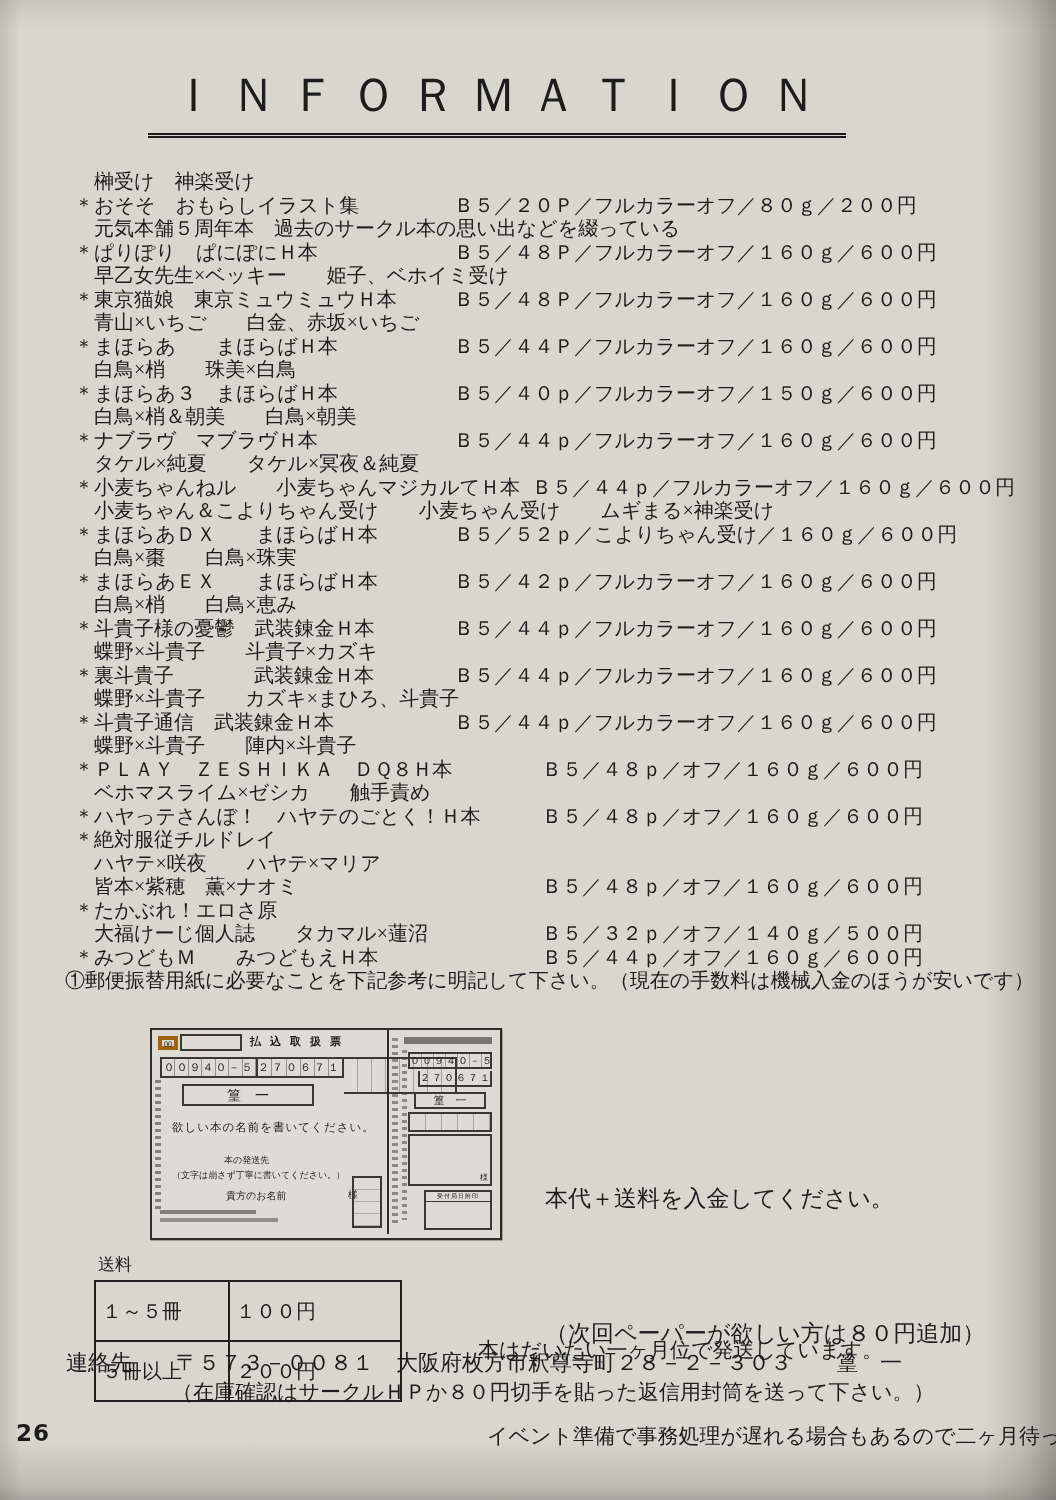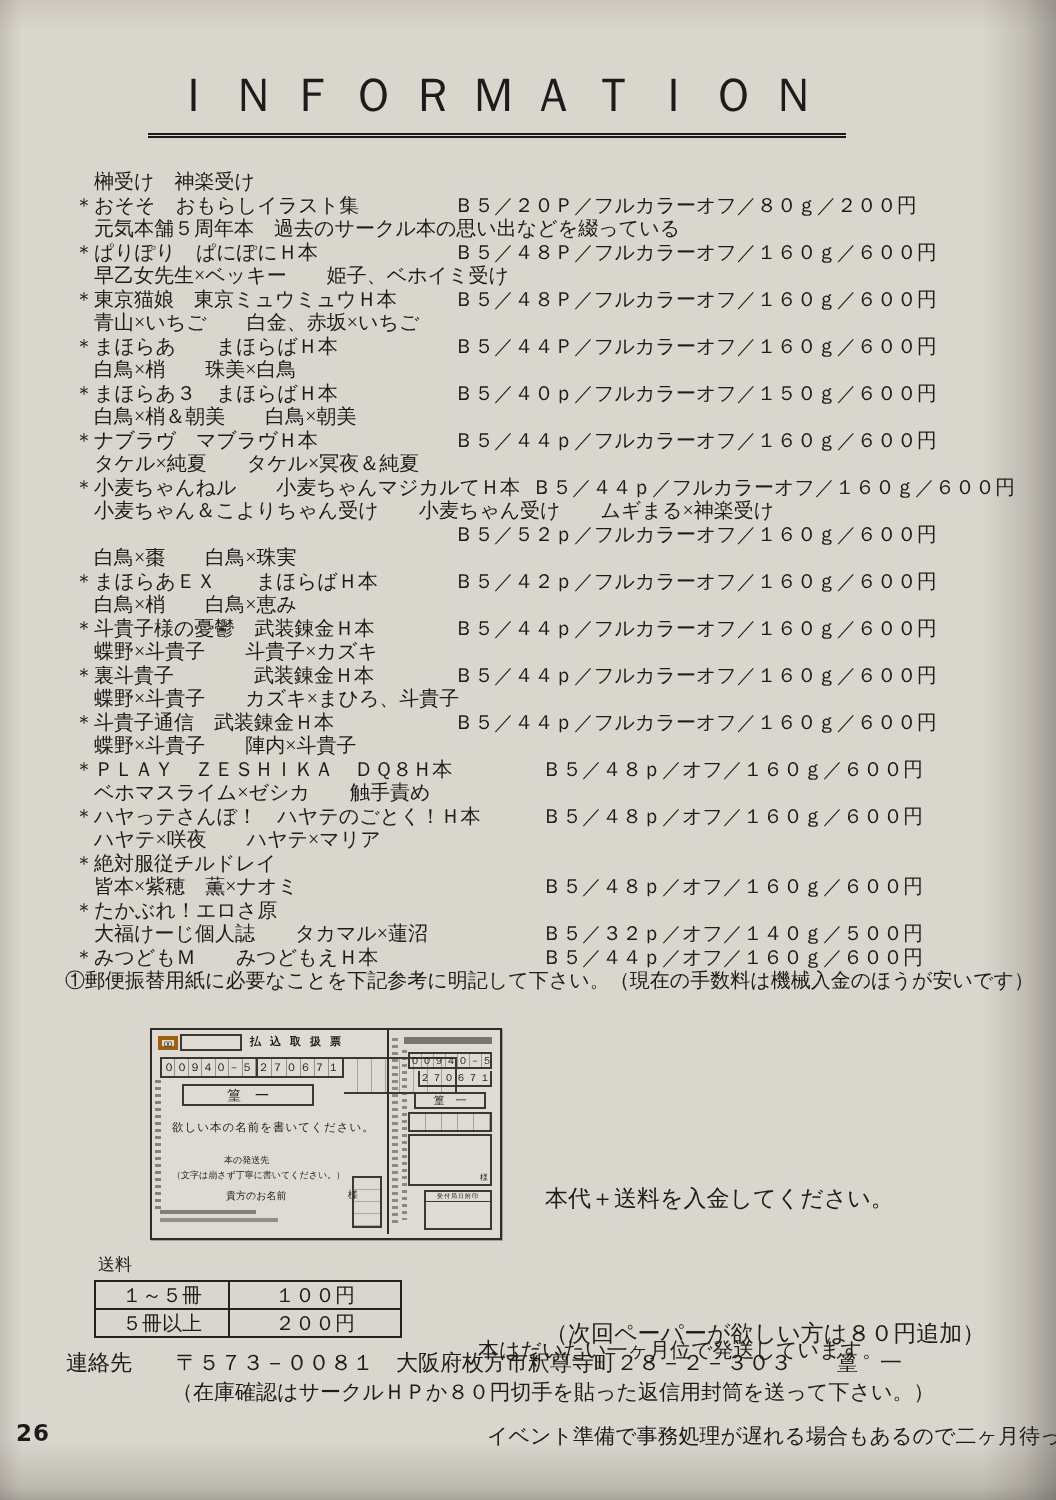--- a/index.html
+++ b/index.html
@@ -73,21 +73,21 @@
     background:repeating-linear-gradient(180deg, rgba(58,56,50,.5) 0 3px, rgba(0,0,0,0) 3px 7px);}
   .s-stamp{left:272px;top:160px;width:68px;height:40px;border:2px solid #3a3832;}
   .s-stamp-label{left:0;top:0;width:100%;height:10px;border-bottom:1px solid #3a3832;font-size:6px;line-height:9px;text-align:center;letter-spacing:1px;white-space:pre;}
   
   .pay-note{position:absolute;left:545px;top:1086px;font-size:23px;line-height:45px;white-space:pre;}
   
   .ship-label{position:absolute;left:98px;top:1253px;font-size:17px;}
   .ship-table{position:absolute;left:94px;top:1280px;border-collapse:collapse;}
   .ship-table td{
     border:2px solid #22211e;font-size:20px;line-height:22px;height:26px;
-    text-align:center;white-space:pre;padding:0 6px;
+    white-space:pre;padding:16px 6px;
   }
   .ship-table td.c1{width:120px;}
   .ship-table td.c2{width:158px;}
   .ship-notes{position:absolute;left:478px;top:1279px;font-size:21px;line-height:28.5px;white-space:pre;}
   .ship-notes .n2{padding-left:9px;}
   
   .contact1{position:absolute;left:66px;top:1348px;font-size:22px;white-space:pre;}
   .contact2{position:absolute;left:172px;top:1378px;font-size:21px;white-space:pre;}
   
   .pagenum{position:absolute;left:0;right:58px;top:1420px;
@@ -112,35 +112,35 @@
       <div class="line main"><span>＊東京猫娘　東京ミュウミュウＨ本</span><span class="spec col-a">Ｂ５／４８Ｐ／フルカラーオフ／１６０ｇ／６００円</span></div>
       <div class="line detail"><span>青山×いちご　　白金、赤坂×いちご</span></div>
       <div class="line main"><span>＊まほらあ　　まほらばＨ本</span><span class="spec col-a">Ｂ５／４４Ｐ／フルカラーオフ／１６０ｇ／６００円</span></div>
       <div class="line detail"><span>白鳥×梢　　珠美×白鳥</span></div>
       <div class="line main"><span>＊まほらあ３　まほらばＨ本</span><span class="spec col-a">Ｂ５／４０ｐ／フルカラーオフ／１５０ｇ／６００円</span></div>
       <div class="line detail"><span>白鳥×梢＆朝美　　白鳥×朝美</span></div>
       <div class="line main"><span>＊ナブラヴ　マブラヴＨ本</span><span class="spec col-a">Ｂ５／４４ｐ／フルカラーオフ／１６０ｇ／６００円</span></div>
       <div class="line detail"><span>タケル×純夏　　タケル×冥夜＆純夏</span></div>
       <div class="line main"><span>＊小麦ちゃんねル　　小麦ちゃんマジカルてＨ本</span><span class="inline-spec">Ｂ５／４４ｐ／フルカラーオフ／１６０ｇ／６００円</span></div>
       <div class="line detail"><span>小麦ちゃん＆こよりちゃん受け　　小麦ちゃん受け　　ムギまる×神楽受け</span></div>
-      <div class="line main"><span class="spec col-a">Ｂ５／５２ｐ／フルカラーオフ／１６０ｇ／６００円</span></div>
+      <div class="line main"><span>＊まほらあＤＸ　　まほらばＨ本</span><span class="spec col-a">Ｂ５／５２ｐ／こよりちゃん受け／１６０ｇ／６００円</span></div>
       <div class="line detail"><span>白鳥×棗　　白鳥×珠実</span></div>
       <div class="line main"><span>＊まほらあＥＸ　　まほらばＨ本</span><span class="spec col-a">Ｂ５／４２ｐ／フルカラーオフ／１６０ｇ／６００円</span></div>
       <div class="line detail"><span>白鳥×梢　　白鳥×恵み</span></div>
       <div class="line main"><span>＊斗貴子様の憂鬱　武装錬金Ｈ本</span><span class="spec col-a">Ｂ５／４４ｐ／フルカラーオフ／１６０ｇ／６００円</span></div>
       <div class="line detail"><span>蝶野×斗貴子　　斗貴子×カズキ</span></div>
       <div class="line main"><span>＊裏斗貴子　　　　武装錬金Ｈ本</span><span class="spec col-a">Ｂ５／４４ｐ／フルカラーオフ／１６０ｇ／６００円</span></div>
       <div class="line detail"><span>蝶野×斗貴子　　カズキ×まひろ、斗貴子</span></div>
       <div class="line main"><span>＊斗貴子通信　武装錬金Ｈ本</span><span class="spec col-a">Ｂ５／４４ｐ／フルカラーオフ／１６０ｇ／６００円</span></div>
       <div class="line detail"><span>蝶野×斗貴子　　陣内×斗貴子</span></div>
       <div class="line main"><span>＊ＰＬＡＹ　ＺＥＳＨＩＫＡ　ＤＱ８Ｈ本</span><span class="spec col-b">Ｂ５／４８ｐ／オフ／１６０ｇ／６００円</span></div>
       <div class="line detail"><span>ベホマスライム×ゼシカ　　触手責め</span></div>
       <div class="line main"><span>＊ハヤっテさんぼ！　ハヤテのごとく！Ｈ本</span><span class="spec col-b">Ｂ５／４８ｐ／オフ／１６０ｇ／６００円</span></div>
+      <div class="line main"><span>＊絶対服従チルドレイ</span></div>
       <div class="line detail"><span>ハヤテ×咲夜　　ハヤテ×マリア</span></div>
-      <div class="line main"><span>＊絶対服従チルドレイ</span></div>
       <div class="line detail"><span>皆本×紫穂　薫×ナオミ</span><span class="spec col-b">Ｂ５／４８ｐ／オフ／１６０ｇ／６００円</span></div>
       <div class="line main"><span>＊たかぶれ！エロさ原</span></div>
       <div class="line detail"><span>大福けーじ個人誌　　タカマル×蓮沼</span><span class="spec col-b">Ｂ５／３２ｐ／オフ／１４０ｇ／５００円</span></div>
       <div class="line main"><span>＊みつどもＭ　　みつどもえＨ本</span><span class="spec col-b">Ｂ５／４４ｐ／オフ／１６０ｇ／６００円</span></div>
       <div class="note-line">①郵便振替用紙に必要なことを下記参考に明記して下さい。（現在の手数料は機械入金のほうが安いです）</div>
   </div>
 
   <div class="form">
     <div class="f-corner">00</div>
     <div class="f-corner2"></div>

